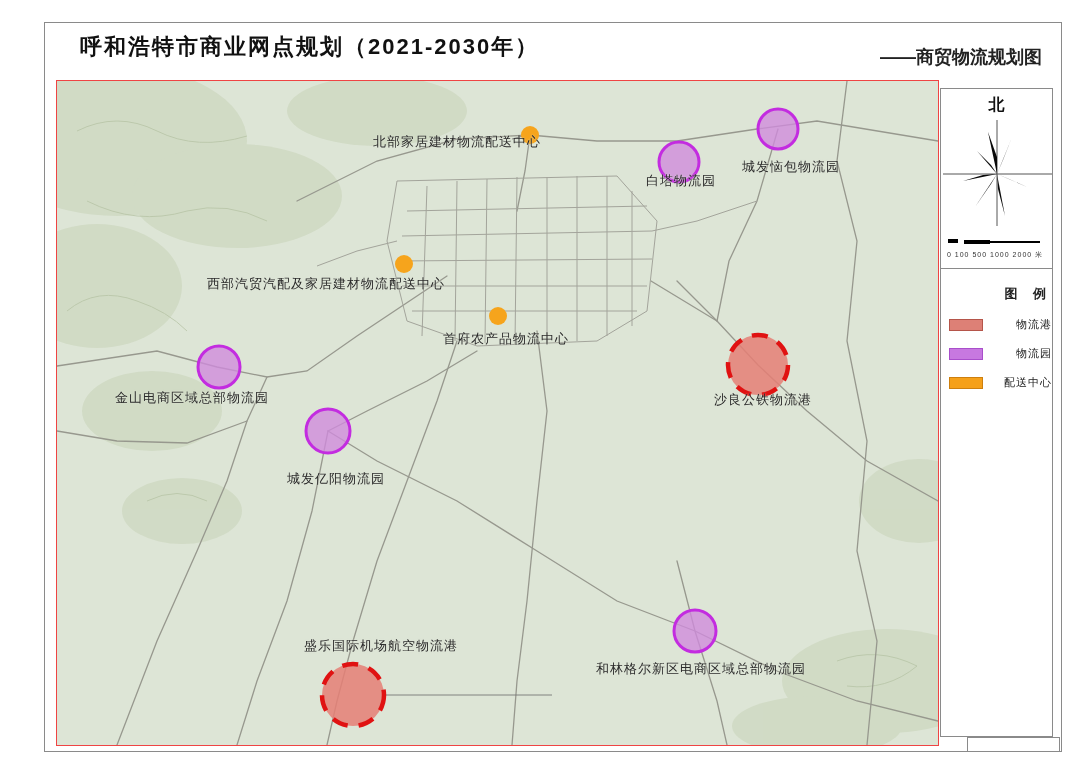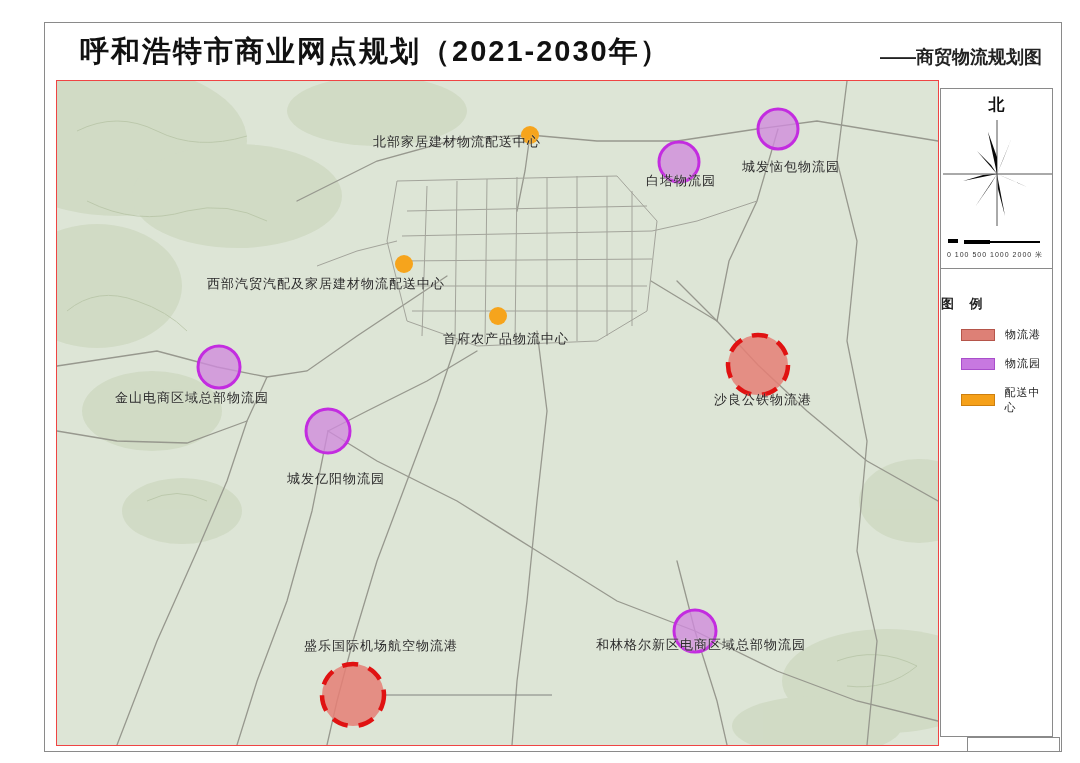--- a/index.html
+++ b/index.html
@@ -1,32 +1,32 @@
 <!DOCTYPE html>
 <html><head>
 <meta charset="utf-8">
 <style>
   html,body{margin:0;padding:0;background:#ffffff;}
   body{font-family:"Liberation Sans","DejaVu Sans",sans-serif;color:#1d1d1d;}
   .page{position:relative;width:1080px;height:763px;background:#ffffff;overflow:hidden;}
   .outer-frame{position:absolute;left:44px;top:22px;width:1018px;height:730px;border:1px solid #8a8a8a;box-sizing:border-box;background:#ffffff;}
-  .main-title{position:absolute;left:80px;top:32px;font-size:29px;font-weight:700;letter-spacing:2px;color:#111;}
+  .main-title{position:absolute;left:80px;top:32px;font-size:22px;font-weight:700;letter-spacing:2px;color:#111;}
   .sub-title{position:absolute;right:38px;top:45px;font-size:18px;font-weight:700;color:#222;}
   .map-area{position:absolute;left:56px;top:80px;width:881px;height:664px;background:#dde5d6;border:1px solid #ef4444;box-sizing:content-box;overflow:hidden;}
   .map-svg{position:absolute;left:0;top:0;}
   .map-label{position:absolute;transform:translate(-50%,-50%);font-size:13px;font-weight:500;color:#2b2b2b;white-space:nowrap;letter-spacing:1px;text-shadow:0 0 2px rgba(230,235,222,.8);}
   
   .sidebar{position:absolute;left:940px;top:88px;width:113px;height:649px;background:#ffffff;border:1px solid #8a8a8a;box-sizing:border-box;}
   .north-label{display:block;text-align:center;margin-top:6px;font-size:16px;font-weight:700;color:#111;}
   .compass{display:block;margin:0 auto;}
   .scalebar-wrap{margin:4px 6px 0 6px;}
   .scalebar-text{font-size:7px;color:#333;white-space:nowrap;letter-spacing:1px;}
   .sidebar-divider{border:none;border-top:1px solid #8a8a8a;margin:8px 0 0 0;}
-  .legend-title{text-align:left;font-size:13px;font-weight:700;letter-spacing:6px;color:#222;margin-top:26px;}
-  .legend-item{display:flex;align-items:center;margin:14px 0 0 20px;}
+  .legend-title{text-align:right;font-size:13px;font-weight:700;letter-spacing:6px;color:#222;margin-top:16px;}
+  .legend-item{display:flex;align-items:center;margin:14px 0 0 8px;justify-content:space-between;}
   .legend-swatch{width:34px;height:12px;margin-right:10px;box-sizing:border-box;}
   .swatch-port{background:#dd8076;border:1px solid #b5554a;}
   .swatch-park{background:#c778e0;border:1px solid #a94ecb;}
   .swatch-dc{background:#f5a019;border:1px solid #cd7f0e;}
   .legend-label{font-size:11px;color:#222;letter-spacing:1px;}
   .title-block{position:absolute;left:967px;top:737px;width:93px;height:15px;background:#ffffff;border:1px solid #8a8a8a;box-sizing:border-box;}
 </style>
 </head>
 <body>
 
@@ -113,21 +113,21 @@
       </g>
     </svg>
 
     <div class="map-label" style="left:400px;top:61px;">北部家居建材物流配送中心</div>
     <div class="map-label" style="left:269px;top:203px;">西部汽贸汽配及家居建材物流配送中心</div>
     <div class="map-label" style="left:449px;top:258px;">首府农产品物流中心</div>
     <div class="map-label" style="left:624px;top:100px;">白塔物流园</div>
     <div class="map-label" style="left:734px;top:86px;">城发恼包物流园</div>
     <div class="map-label" style="left:135px;top:317px;">金山电商区域总部物流园</div>
     <div class="map-label" style="left:279px;top:398px;">城发亿阳物流园</div>
-    <div class="map-label" style="left:644px;top:564px;">和林格尔新区电商区域总部物流园</div>
+    <div class="map-label" style="left:644px;top:588px;">和林格尔新区电商区域总部物流园</div>
     <div class="map-label" style="left:706px;top:319px;">沙良公铁物流港</div>
     <div class="map-label" style="left:303px;top:565px;margin-left:21px;">盛乐国际机场航空物流港</div>
   </div>
 
   <div class="sidebar">
     <span class="north-label">北</span>
     <svg class="compass" width="113" height="112" viewBox="0 0 113 112">
       <line x1="2" y1="58" x2="111" y2="58" stroke="#555" stroke-width="1"></line>
       <line x1="56" y1="4" x2="56" y2="110" stroke="#555" stroke-width="1"></line>
       <g fill="#0a0a0a">

